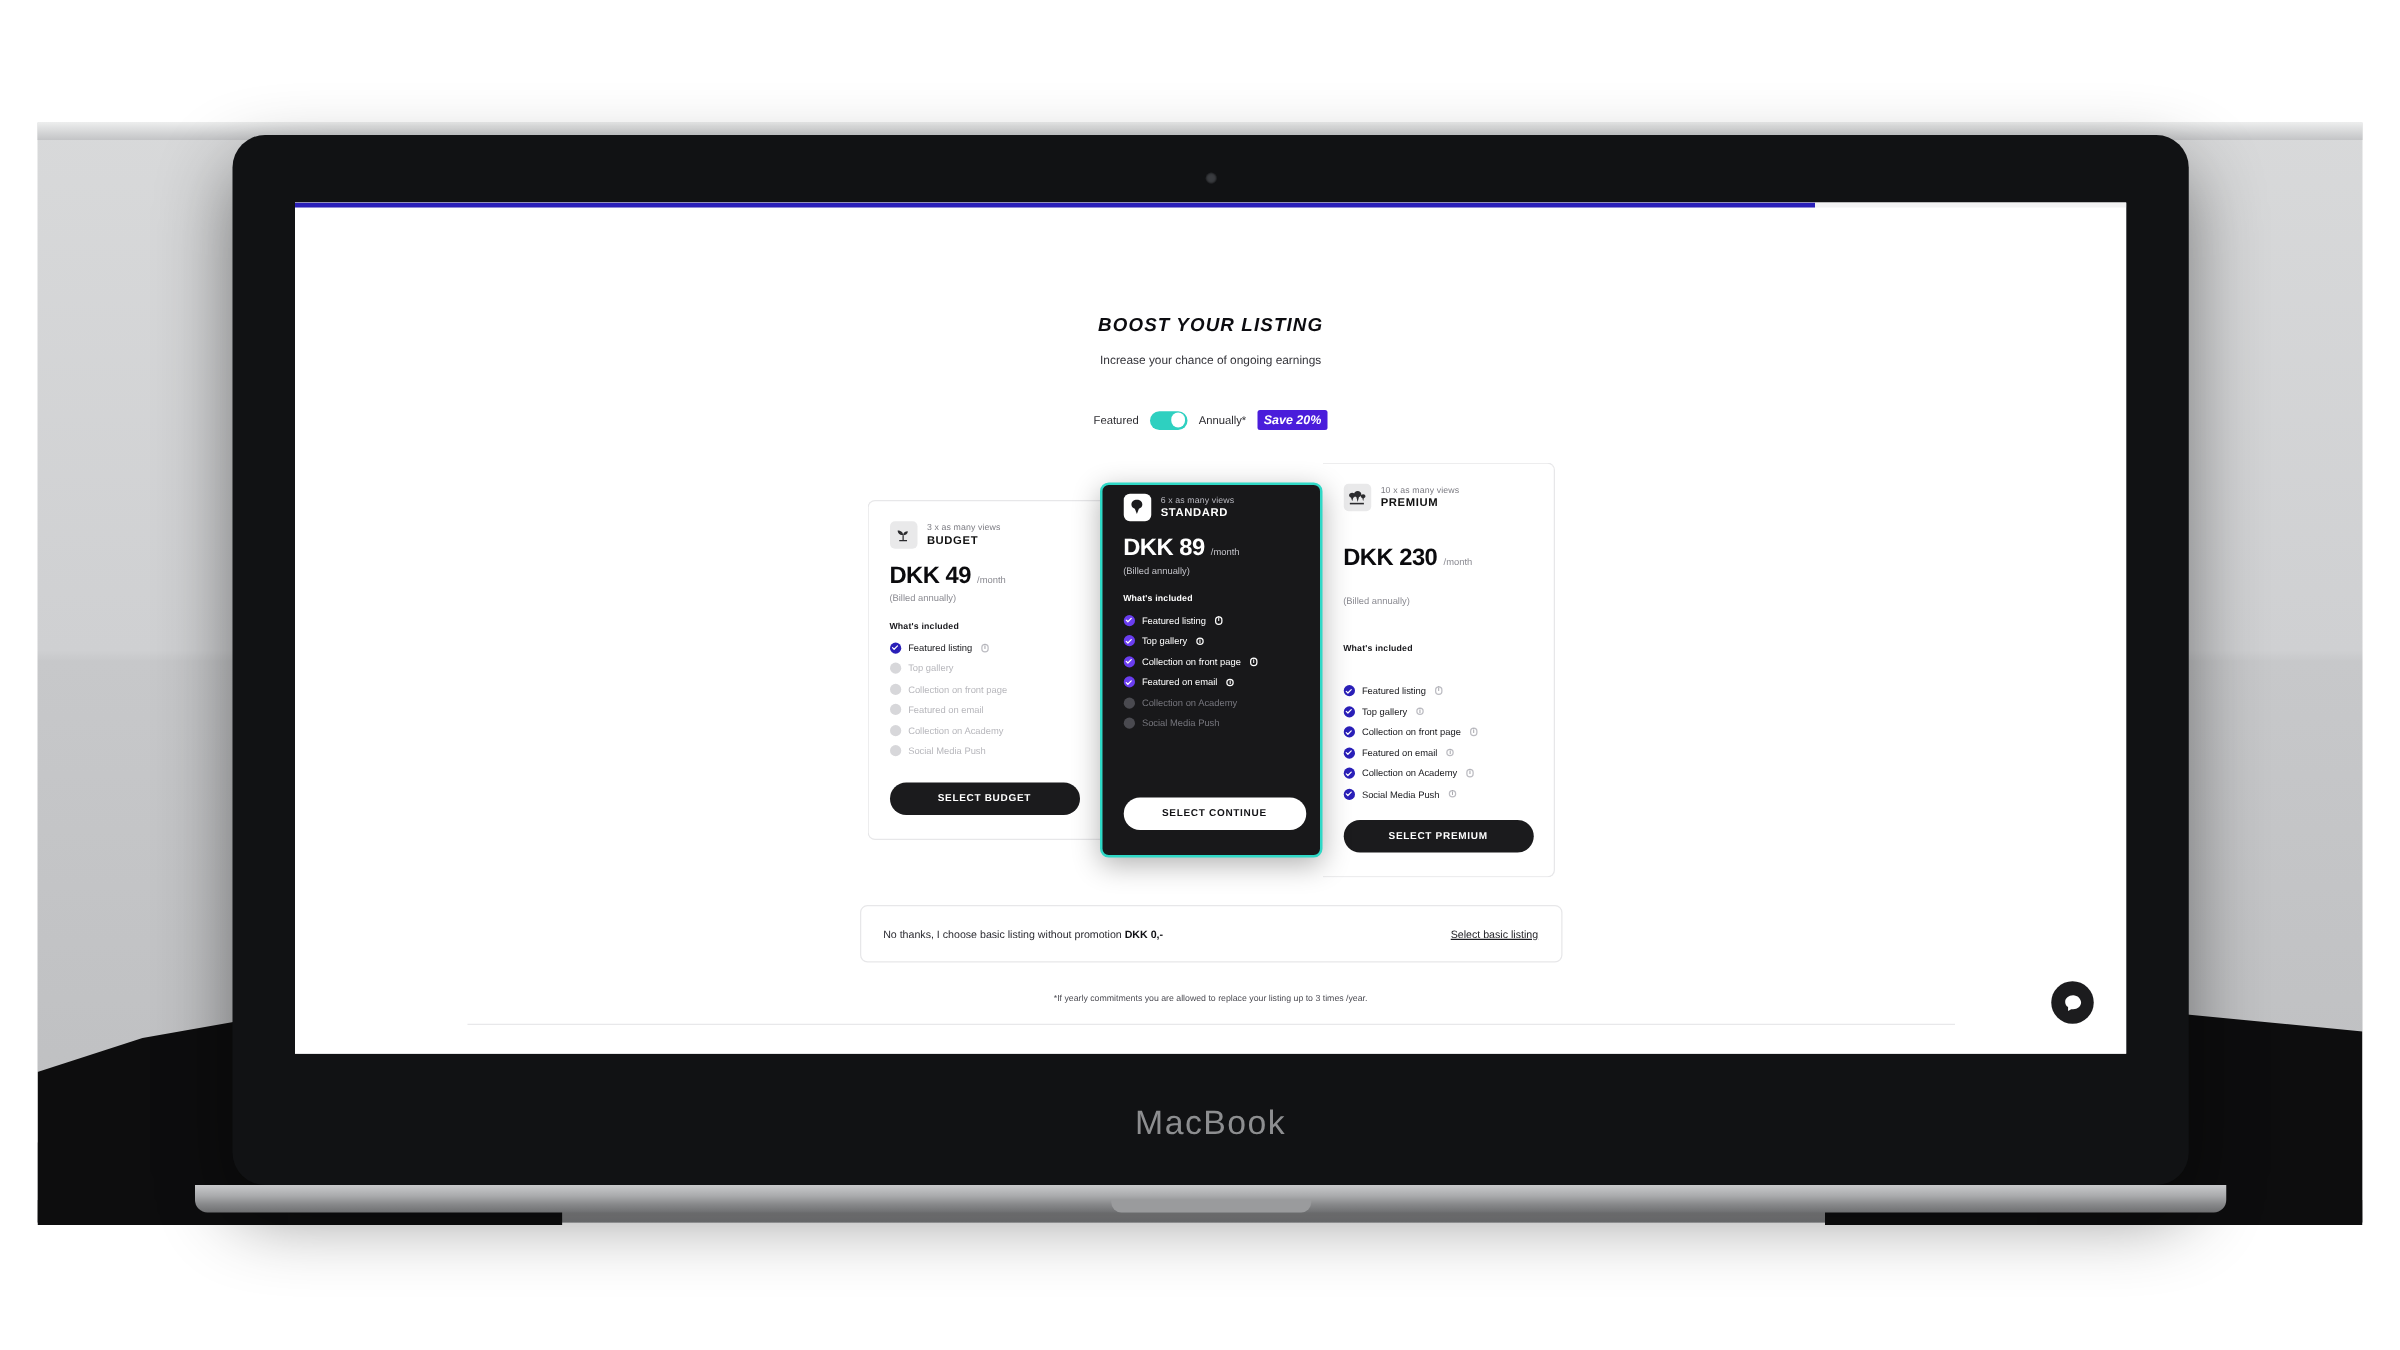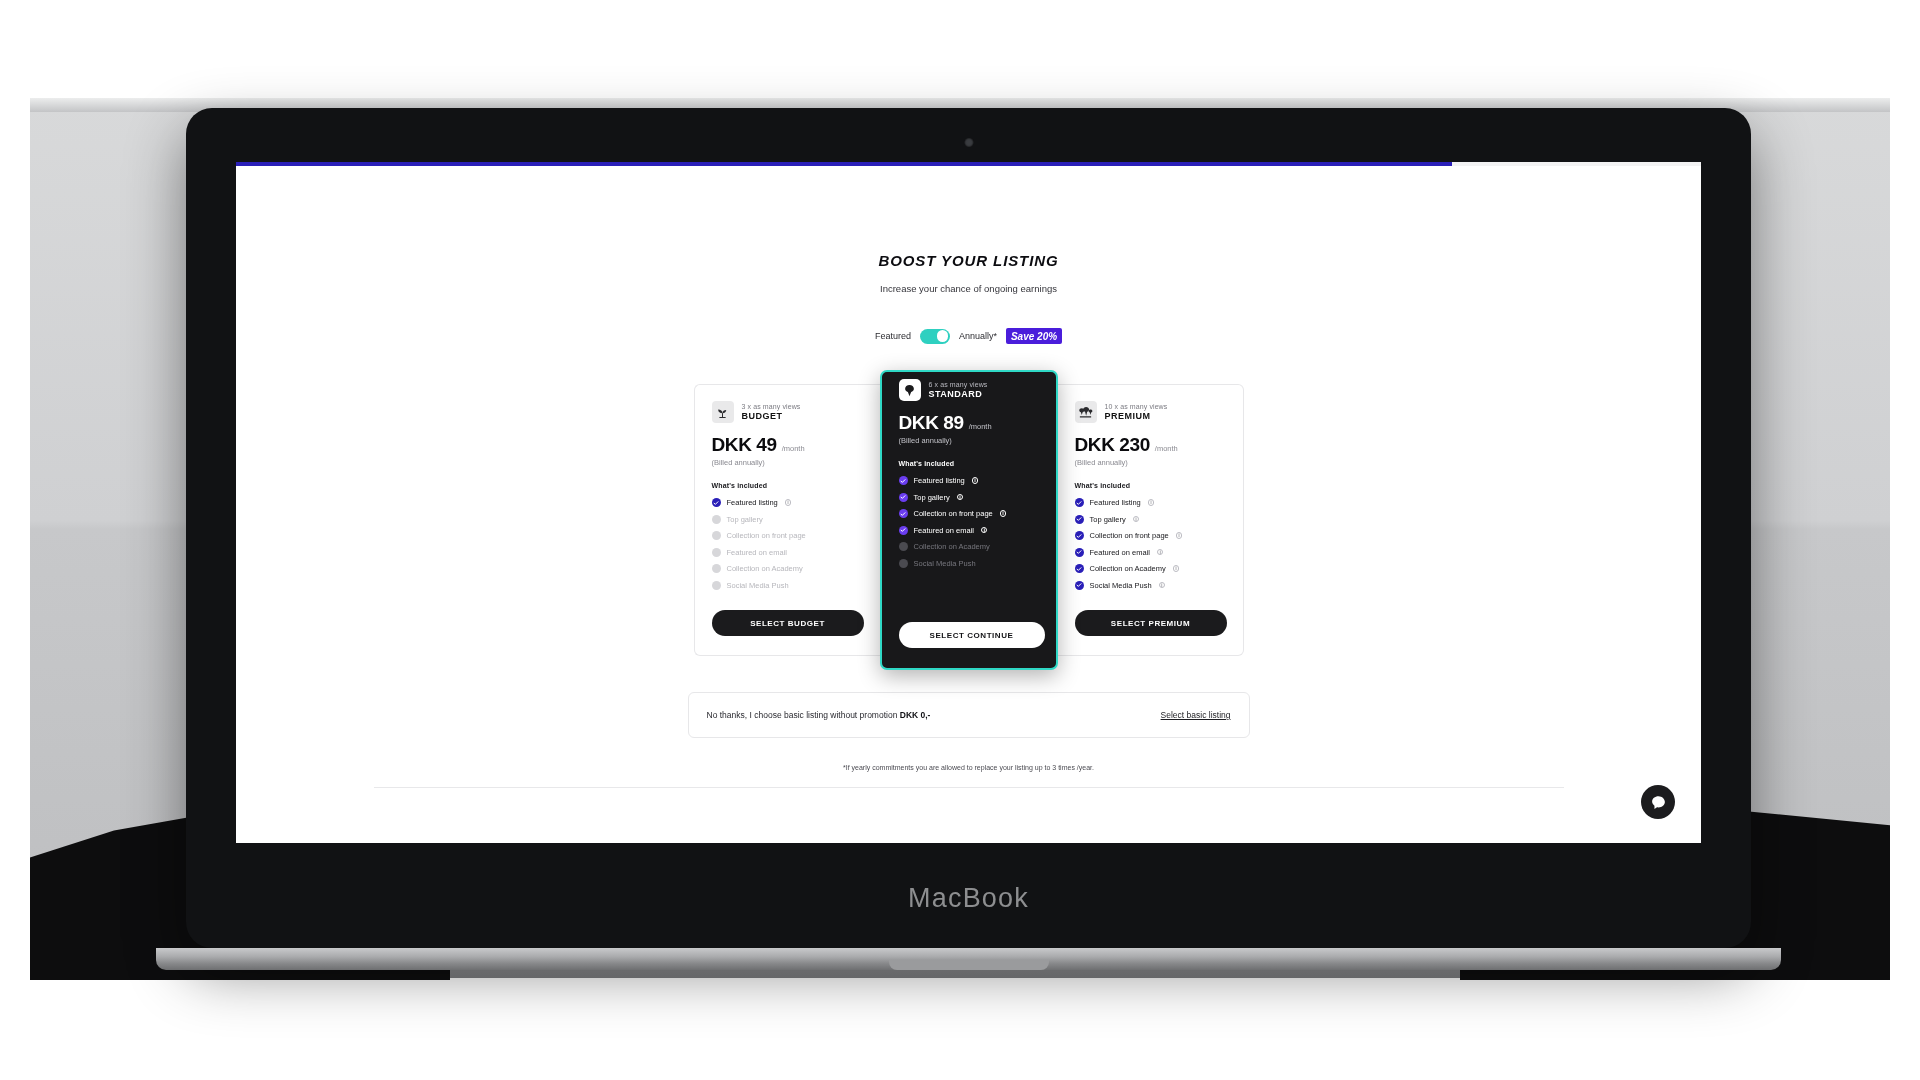--- a/index.html
+++ b/index.html
@@ -138,21 +138,21 @@
   .card {
     width: 186px;
     background: #fff;
     border: 1px solid #e7e7e9;
     border-radius: 6px;
     padding: 16px 17px 19px;
     min-height: 272px;
     display: flex; flex-direction: column;
   }
   .card.budget { border-radius: 6px 0 0 6px; border-right: none; }
-  .card.premium { border-radius: 0 6px 6px 0; border-left: none; }
+  .card.premium { border-radius: 0 6px 6px 0; border-left: none; gap: 16px; }
   .card.featured {
     background: #18181a;
     border: 2.2px solid #2fd8c6;
     border-radius: 7px;
     width: 178px;
     min-height: 300px;
     z-index: 4;
     padding: 7px 17px 20px;
     box-shadow: 0 6px 22px rgba(0,0,0,.3);
   }

